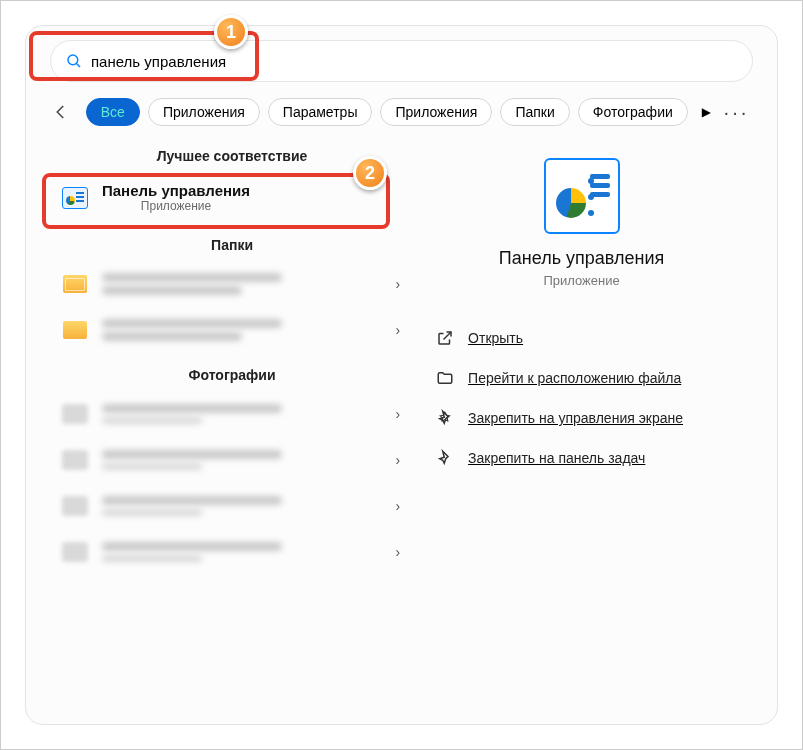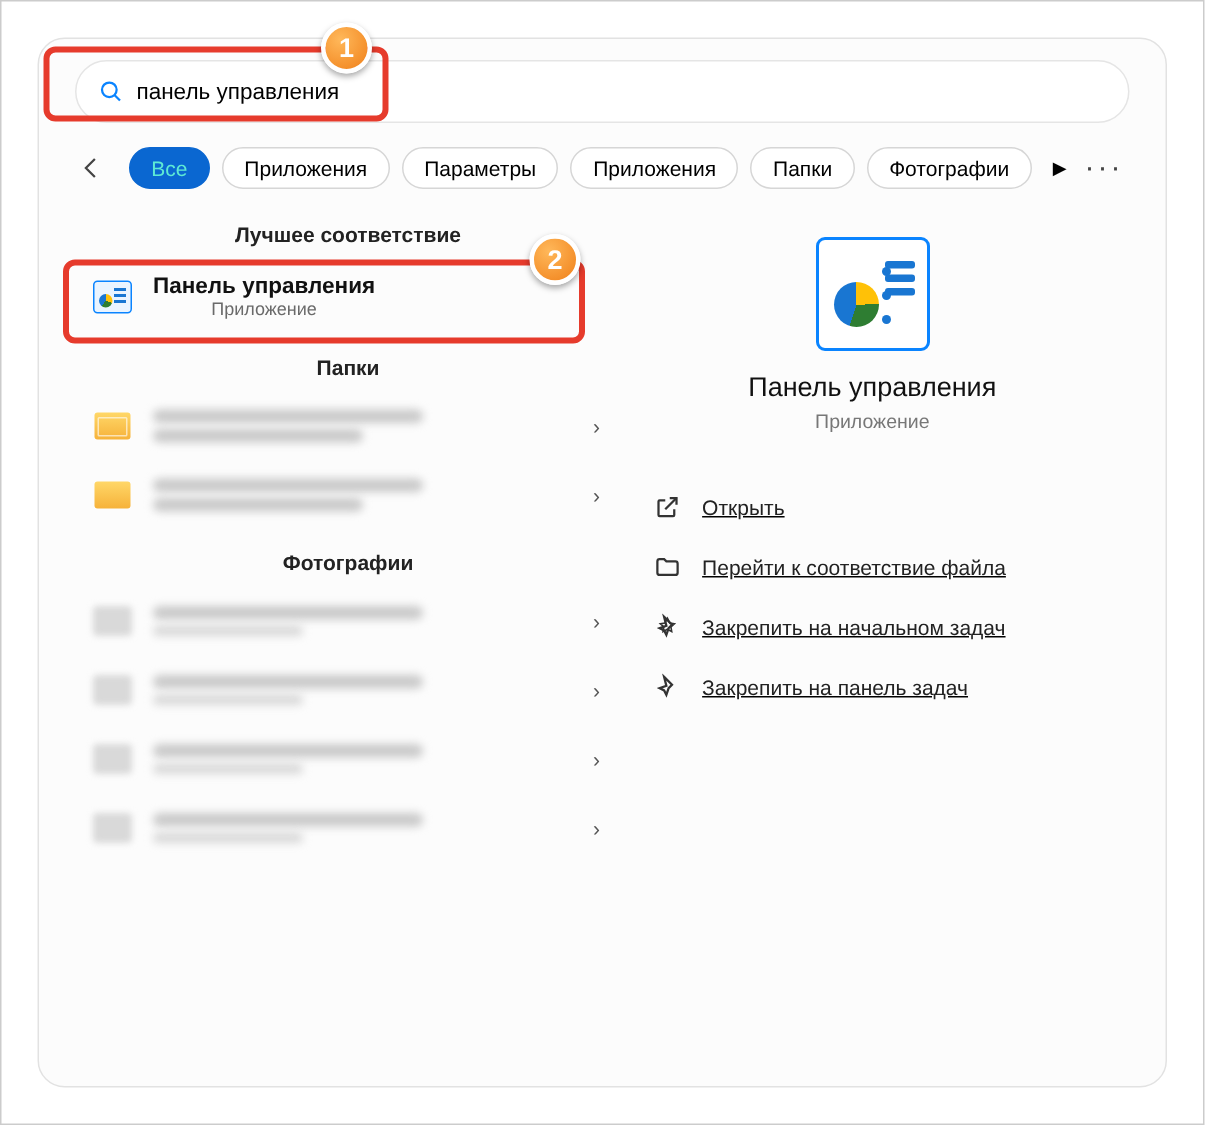--- a/index.html
+++ b/index.html
@@ -357,28 +357,28 @@
               <path d="M14 4h6v6"></path>
               <path d="M20 4L10 14"></path>
               <path d="M18 14v5a1 1 0 0 1-1 1H5a1 1 0 0 1-1-1V7a1 1 0 0 1 1-1h5"></path>
             </svg>
           <span>Открыть</span>
         </div>
         <div class="action-row">
           <svg class="action-icon" viewBox="0 0 24 24" fill="none" stroke="currentColor" stroke-width="2">
               <path d="M3 7a2 2 0 0 1 2-2h4l2 2h8a2 2 0 0 1 2 2v8a2 2 0 0 1-2 2H5a2 2 0 0 1-2-2z"></path>
             </svg>
-          <span>Перейти к соответствие файла</span>
+          <span>Перейти к расположению файла</span>
         </div>
         <div class="action-row">
           <svg class="action-icon" viewBox="0 0 24 24" fill="none" stroke="currentColor" stroke-width="2">
               <path d="M12 2l3 6 6 1-4.5 4 1 6-5.5-3-5.5 3 1-6L3 9l6-1z" transform="scale(.7) translate(5,4)"></path>
               <path d="M9 3l7 7-3 3-2 6-2-4-4-2 6-2z"></path>
             </svg>
-          <span>Закрепить на начальном задач</span>
+          <span>Закрепить на управления экране</span>
         </div>
         <div class="action-row">
           <svg class="action-icon" viewBox="0 0 24 24" fill="none" stroke="currentColor" stroke-width="2">
               <path d="M9 3l7 7-3 3-2 6-2-4-4-2 6-2z"></path>
             </svg>
           <span>Закрепить на панель задач</span>
         </div>
       </div>
     </div>
   </div>

